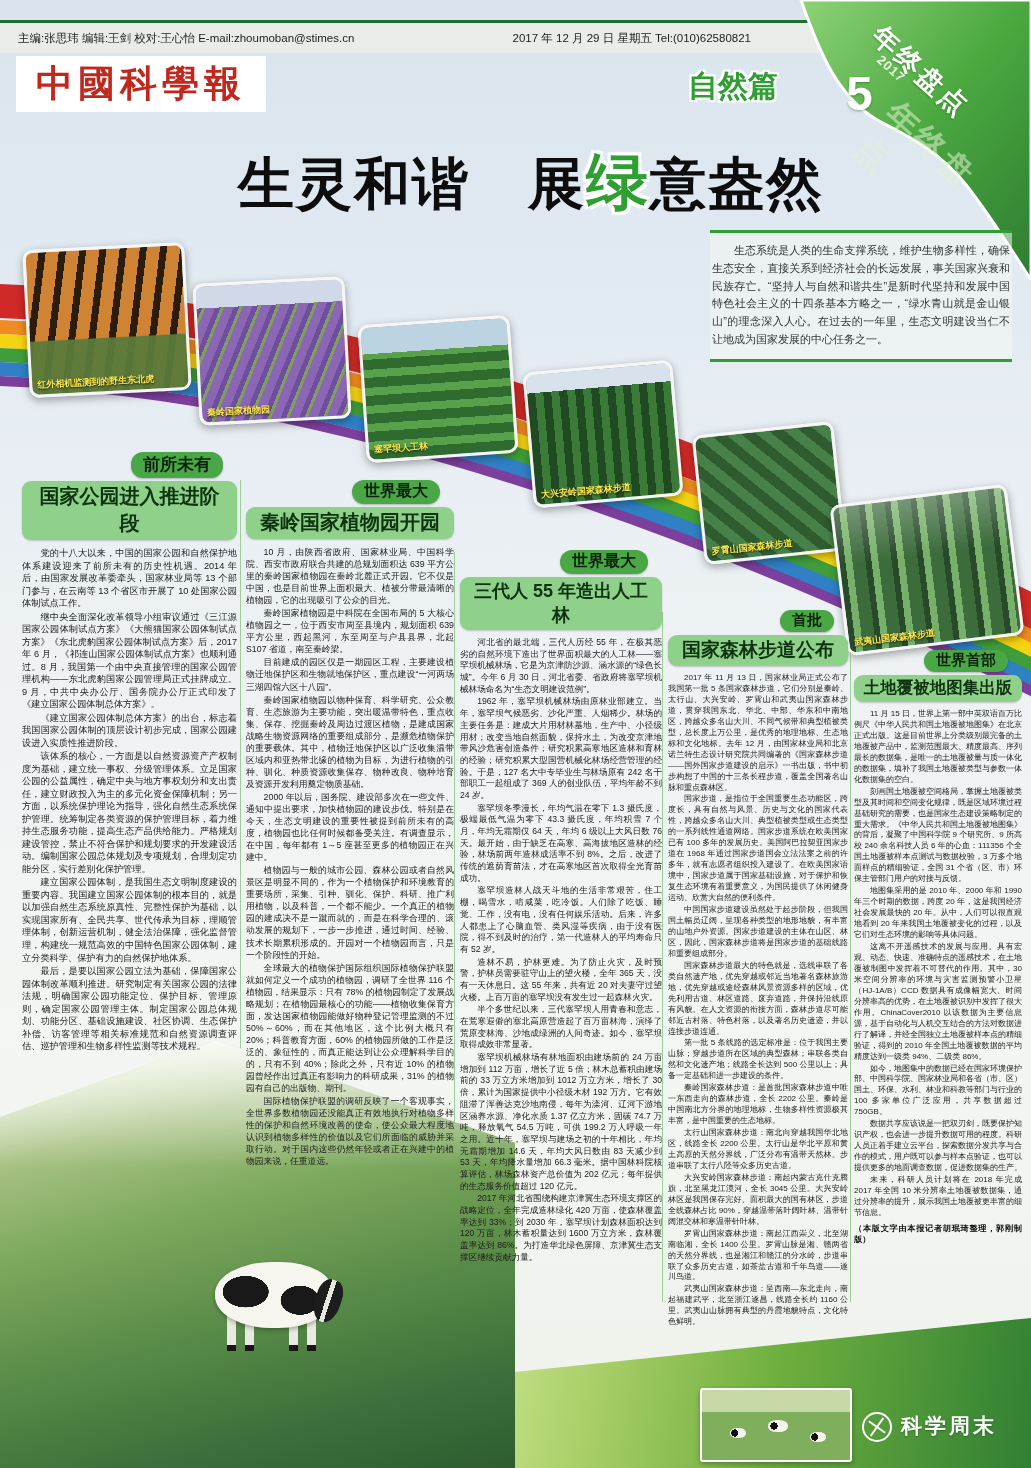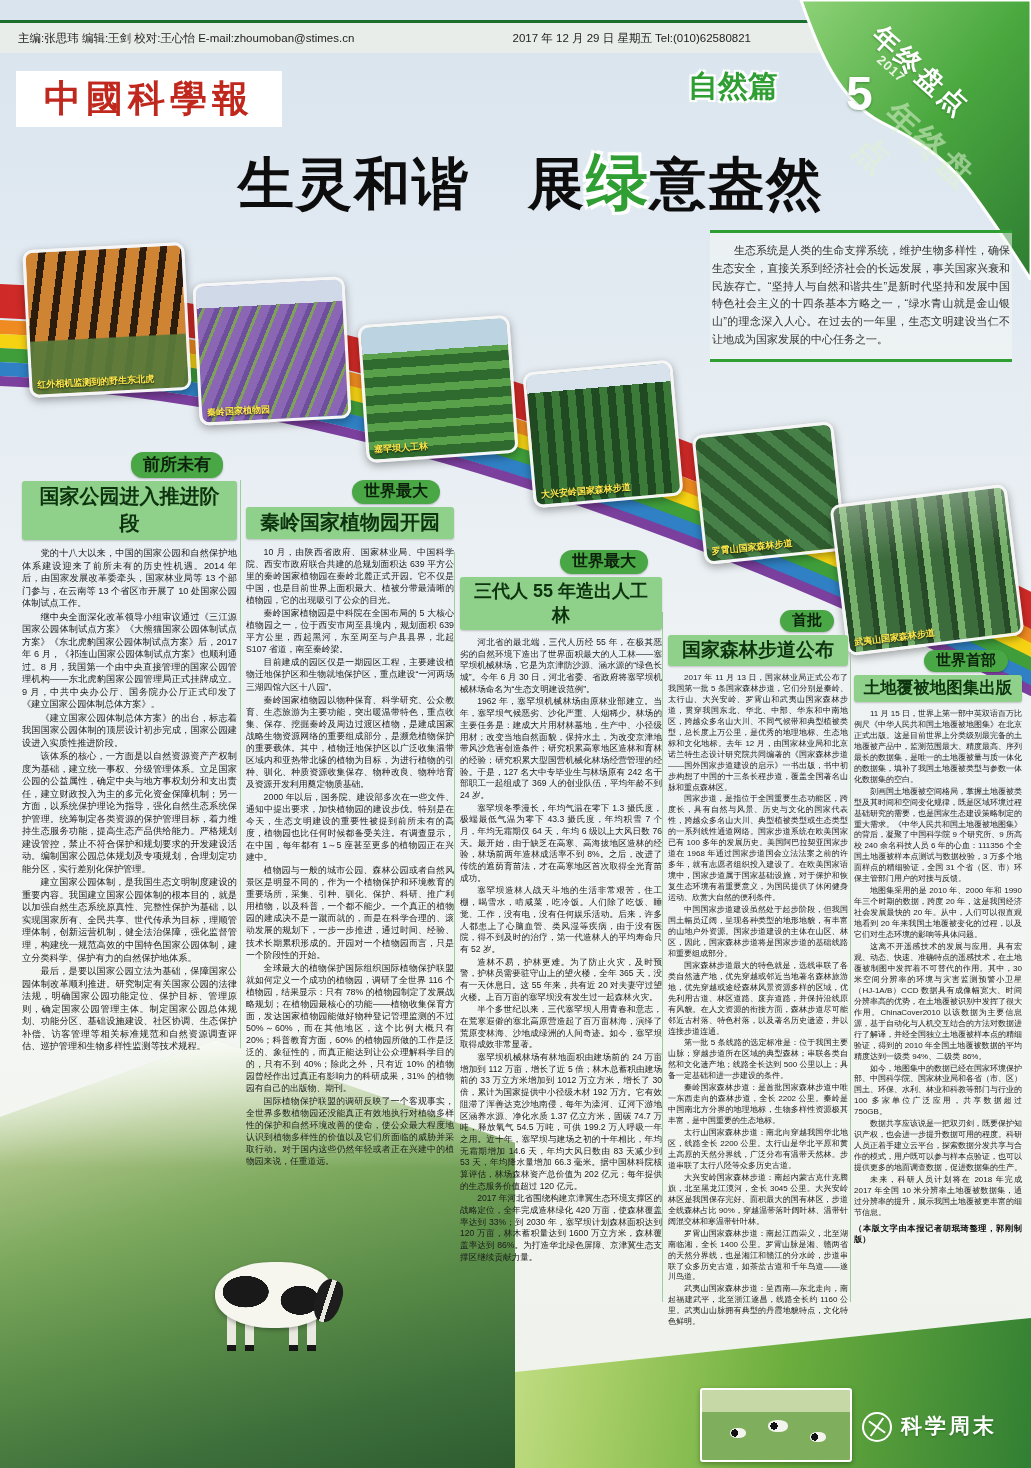--- a/index.html
+++ b/index.html
@@ -9,21 +9,21 @@
           background:linear-gradient(180deg,#d9e4ee 0%,#e3ebf2 22%,#eef2f4 45%,#f4f6f3 70%,#eef2ea 100%); }
 
   
   .topline { position:absolute; left:0; top:20px; width:100%; height:3px; background:#1c6e2d; z-index:2; }
   .topbar  { position:absolute; left:0; top:23px; width:100%; height:30px; background:#e9ede9;
              display:flex; justify-content:space-between; align-items:center; padding:0 20px 0 18px;
              font-size:11.5px; color:#222; z-index:2; }
   .topbar .right { padding-right:260px; }
 
   
-  .masthead { position:absolute; left:16px; top:71px; background:#fff; padding:3px 28px; z-index:3; }
+  .masthead { position:absolute; left:16px; top:56px; background:#fff; padding:3px 20px; z-index:3; }
   .masthead .ttl { font-family:"Liberation Serif","DejaVu Serif",serif; font-weight:bold;
                    color:#c0271d; font-size:37px; letter-spacing:5px; }
 
   .section-label { position:absolute; left:688px; top:66px; z-index:5; font-size:30px; font-weight:900; color:#2f9e33;
                    text-shadow:-2px -2px 0 #fff,2px -2px 0 #fff,-2px 2px 0 #fff,2px 2px 0 #fff,0 0 5px #fff; }
 
   
   .corner { position:absolute; right:0; top:0; width:300px; height:280px; z-index:4; }
   .page-number { position:absolute; left:846px; top:66px; z-index:6; color:#fff; font-size:48px; font-weight:900;
                  text-shadow:0 1px 3px rgba(0,60,0,.4); }
@@ -71,21 +71,21 @@
   .ph6 { left:838px; top:494px; width:178px; height:152px; transform:rotate(-7deg);
          background:linear-gradient(180deg,rgba(255,255,255,.3) 0,rgba(255,255,255,0) 40%),
                     repeating-linear-gradient(90deg,#274a28 0 6px,#77b06a 6px 13px,#3c6b3c 13px 26px); }
 
   
   .article { position:absolute; z-index:3; }
   .kicker-row { text-align:right; padding-right:14px; margin-bottom:3px; }
   .kicker { display:inline-block; background:#4aa746; color:#0c210c; font-weight:900;
             padding:1px 12px 2px; border-radius:12px; box-shadow:0 1px 2px rgba(0,0,0,.25); }
   .headline { background:#8fd08b; color:#0d330f; font-weight:900; text-align:center;
-              padding:2px 9px 3px; border-radius:3px; box-shadow:0 1px 2px rgba(0,0,0,.2); }
+              padding:2px 9px 3px; border-radius:9px; box-shadow:0 1px 2px rgba(0,0,0,.2); }
   .body { margin-top:7px; }
   .para { text-align:justify; text-indent:2em; color:#1b1b1b; margin:0 0 1px 0; }
   .a1 { left:22px;  top:452px; width:215px; } .a1 .kicker{font-size:17px;} .a1 .headline{font-size:20px;} .a1 .para{font-size:9.2px; line-height:1.36;}
   .a2 { left:246px; top:480px; width:208px; } .a2 .kicker{font-size:16px;} .a2 .headline{font-size:20px;} .a2 .para{font-size:8.8px; line-height:1.37;}
   .a3 { left:460px; top:550px; width:202px; } .a3 .kicker{font-size:16px;} .a3 .headline{font-size:18px;} .a3 .para{font-size:8.6px; line-height:1.36;}
   .a4 { left:668px; top:610px; width:180px; } .a4 .kicker{font-size:15px;} .a4 .headline{font-size:19px;} .a4 .para{font-size:8px; line-height:1.37;}
   .a5 { left:854px; top:650px; width:168px; } .a5 .kicker{font-size:15px;} .a5 .headline{font-size:16.5px;} .a5 .para{font-size:8px; line-height:1.37;}
   .credit-note { font-size:8.2px; font-weight:bold; color:#111; margin-top:4px; text-align:justify; }
 
   .divider { position:absolute; width:1px; background:#9ccf97; z-index:2; }

